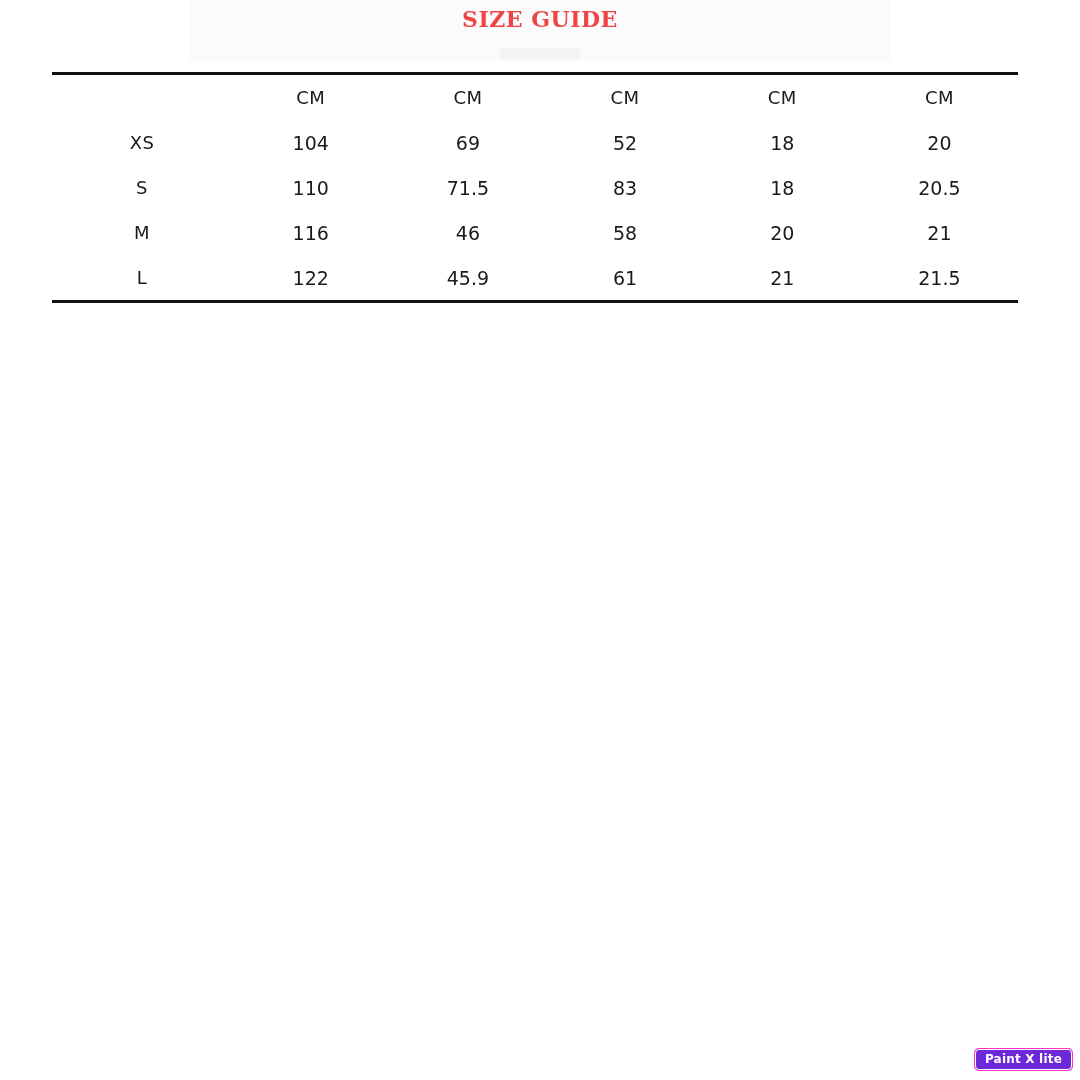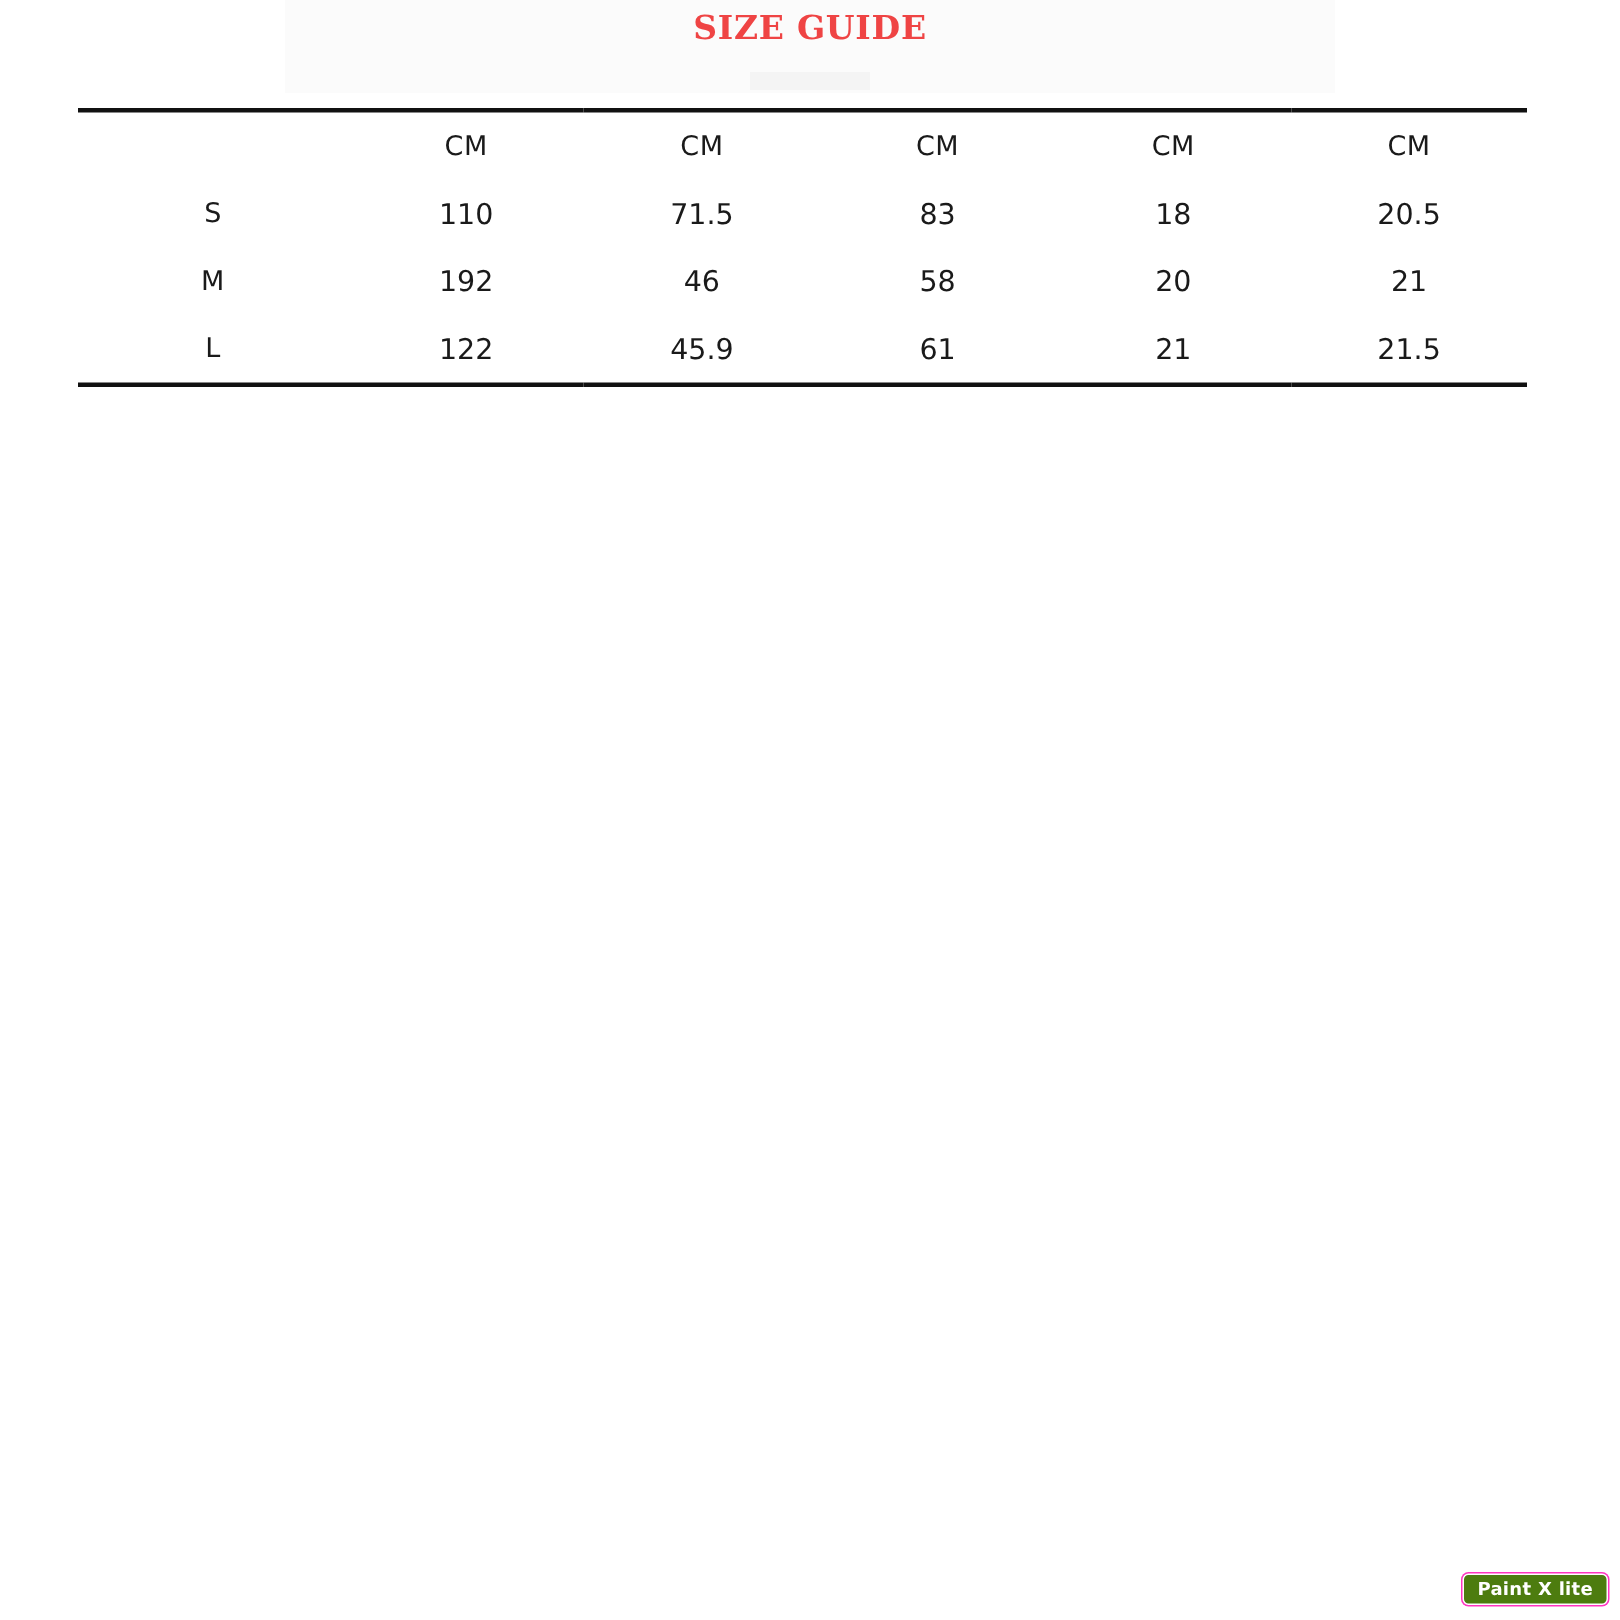--- a/index.html
+++ b/index.html
@@ -101,21 +101,21 @@
   table.size-table td.col-size {
     font-size: 18px;
     letter-spacing: 0.5px;
   }
 
   
   .watermark {
     position: absolute;
     right: 8px;
     bottom: 10px;
-    background: #4d7c0f;
+    background: #6d28d9;
     border: 1px solid #ffffff;
     border-radius: 4px;
     padding: 3px 9px 4px 9px;
     color: #ffffff;
     font-family: "DejaVu Sans", sans-serif;
     font-size: 12px;
     font-weight: 700;
     letter-spacing: 0.2px;
     line-height: 1;
     box-shadow: 0 0 0 1px #ff34c0;
@@ -138,30 +138,38 @@
           <th class="col-size"></th>
           <th class="col-measure">CM</th>
           <th class="col-measure">CM</th>
           <th class="col-measure">CM</th>
           <th class="col-measure">CM</th>
           <th class="col-measure">CM</th>
         </tr>
       </thead>
       <tbody>
         <tr>
+          <td class="col-size">XS</td>
+          <td class="col-measure">104</td>
+          <td class="col-measure">69</td>
+          <td class="col-measure">52</td>
+          <td class="col-measure">18</td>
+          <td class="col-measure">20</td>
+        </tr>
+        <tr>
           <td class="col-size">S</td>
           <td class="col-measure">110</td>
           <td class="col-measure">71.5</td>
           <td class="col-measure">83</td>
           <td class="col-measure">18</td>
           <td class="col-measure">20.5</td>
         </tr>
         <tr>
           <td class="col-size">M</td>
-          <td class="col-measure">192</td>
+          <td class="col-measure">116</td>
           <td class="col-measure">46</td>
           <td class="col-measure">58</td>
           <td class="col-measure">20</td>
           <td class="col-measure">21</td>
         </tr>
         <tr>
           <td class="col-size">L</td>
           <td class="col-measure">122</td>
           <td class="col-measure">45.9</td>
           <td class="col-measure">61</td>

